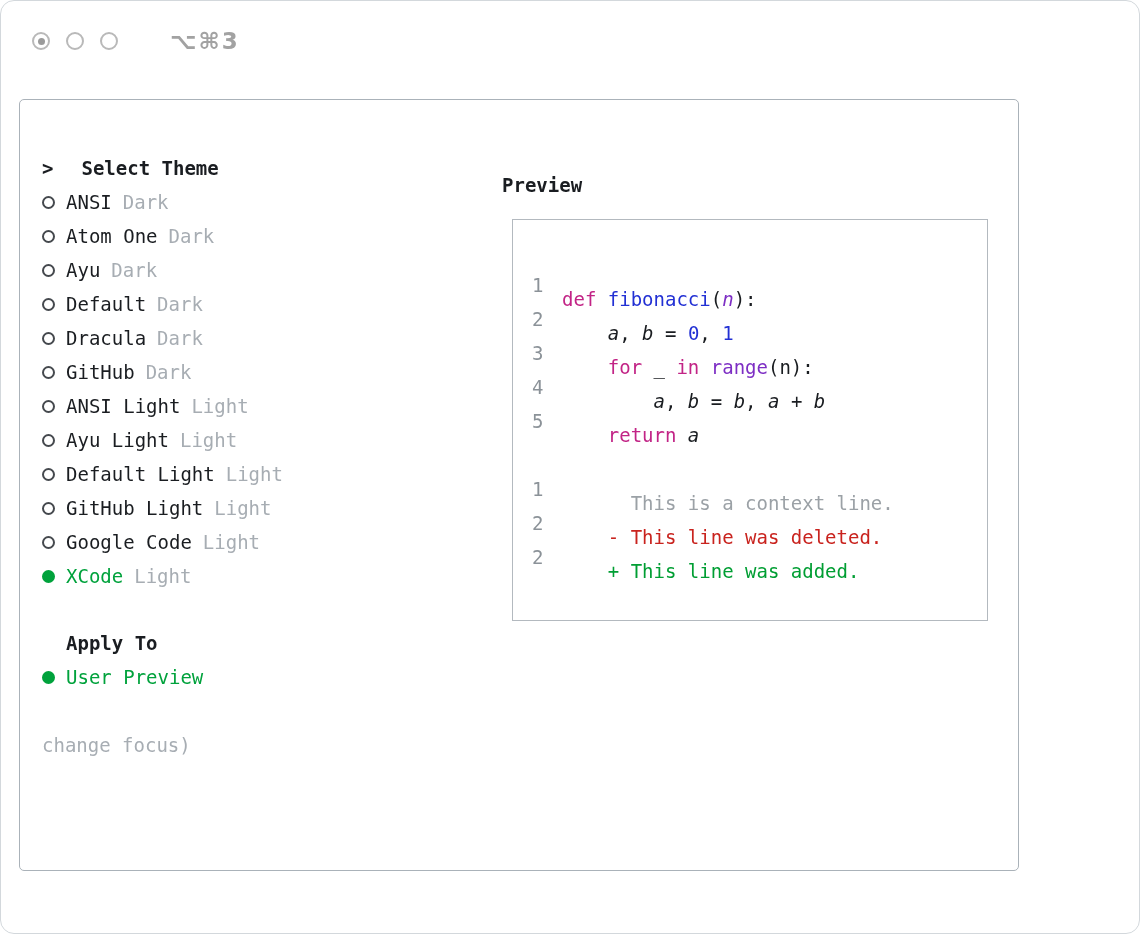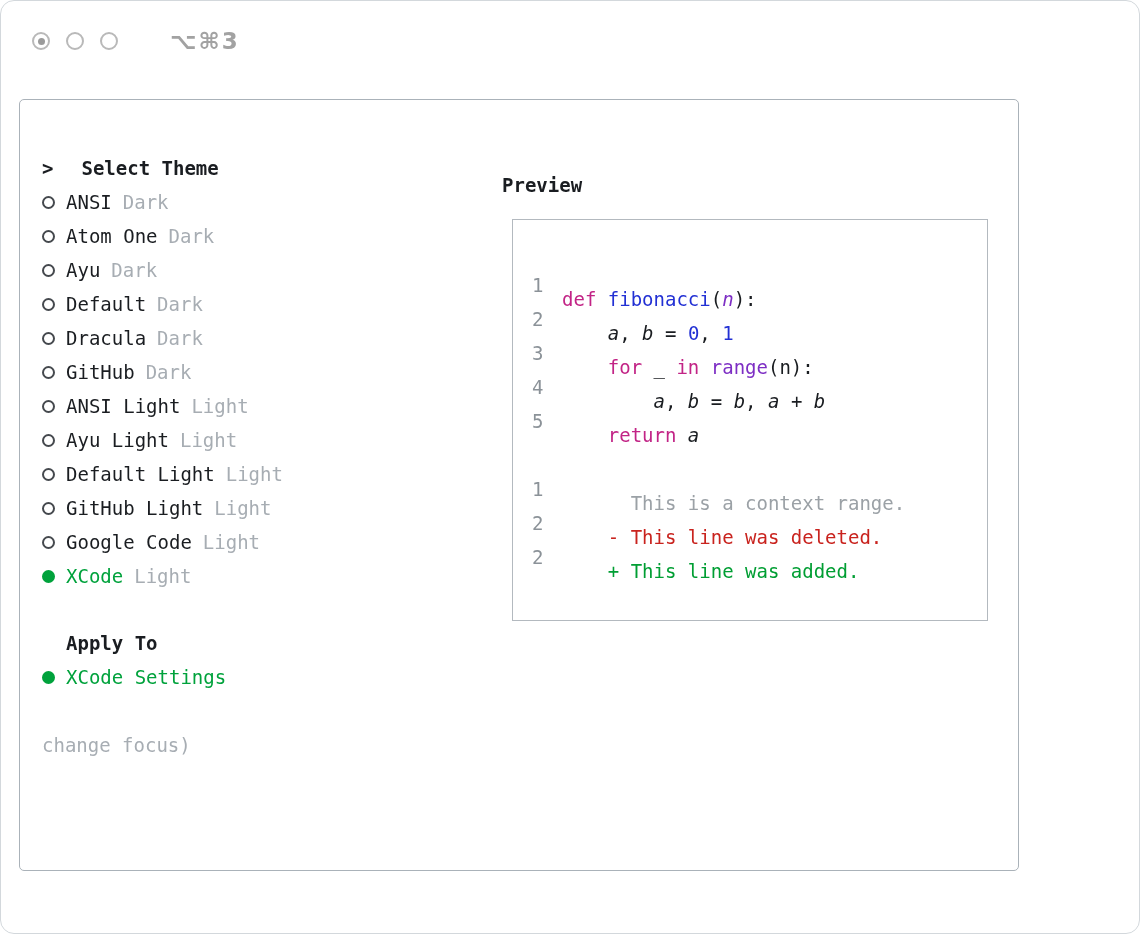--- a/index.html
+++ b/index.html
@@ -177,21 +177,21 @@
   <div class="row theme-item selected">
     <span class="radio"></span>
     <span class="theme-name">XCode</span>
     <span class="theme-variant">Light</span>
   </div>
 </div>
       <div class="row apply-title">Apply To</div>
       <div>
   <div class="row theme-item selected">
     <span class="radio"></span>
-    <span class="theme-name opt-label">XCode Settings</span>
+    <span class="theme-name opt-label">User Preview</span>
   </div>
 
 </div>
       <div class="help">
 
   <div class="row help-line">change focus)</div>
 </div>
     </div>
 
     <div class="right-col">
@@ -219,21 +219,21 @@
   </div>
 
   <div class="code-row">
     <span class="gutter">5</span>
     <span class="code-text"><span class="tok-plain">    </span><span class="tok-keyword">return</span><span class="tok-plain"> </span><span class="tok-var">a</span></span>
   </div>
 </div>
         <div class="diff-lines">
   <div class="code-row diff-context">
     <span class="gutter">1</span>
-    <span class="code-text diff-text">      This is a context range.</span>
+    <span class="code-text diff-text">      This is a context line.</span>
   </div>
 
   <div class="code-row diff-deleted">
     <span class="gutter">2</span>
     <span class="code-text diff-text">    - This line was deleted.</span>
   </div>
 
   <div class="code-row diff-added">
     <span class="gutter">2</span>
     <span class="code-text diff-text">    + This line was added.</span>

